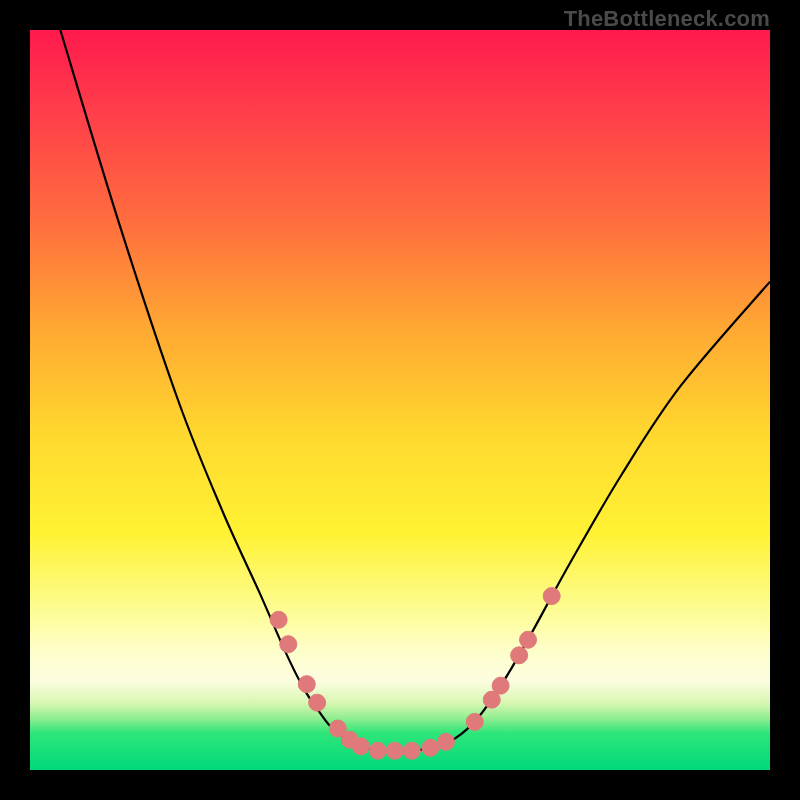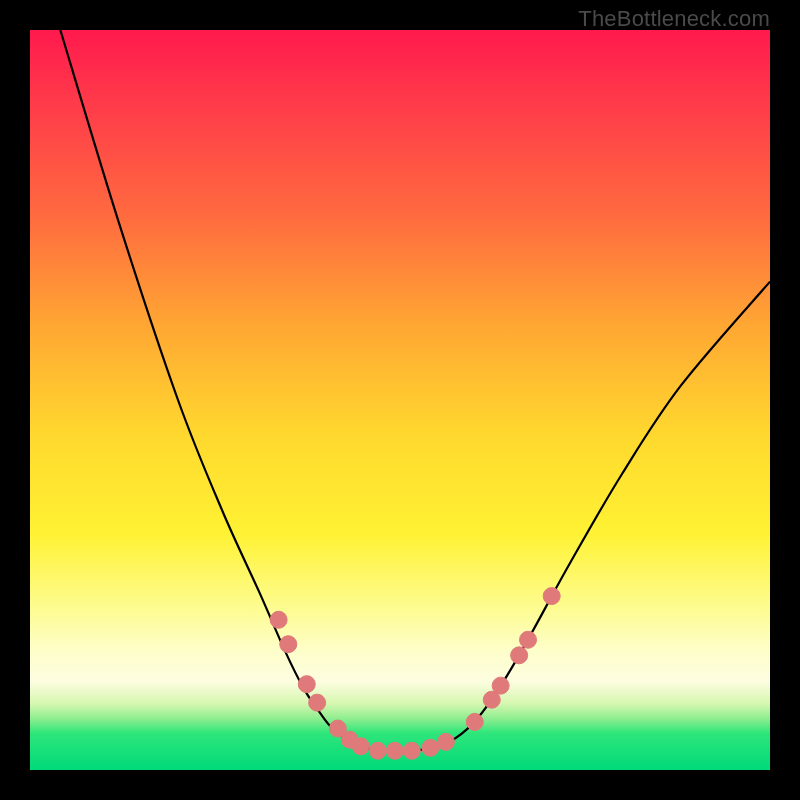--- a/index.html
+++ b/index.html
@@ -32,21 +32,21 @@
       #2ee67a 95%,
       #00d97a 100%
     );
   }
   .watermark {
     position: absolute;
     top: 6px;
     right: 30px;
     color: #4a4a4a;
     font-size: 22px;
-    font-weight: 400;
+    font-weight: 700;
     letter-spacing: 0.2px;
     z-index: 5;
   }
   svg.curve {
     position: absolute;
     left: 0;
     top: 0;
     width: 740px;
     height: 740px;
     overflow: visible;

